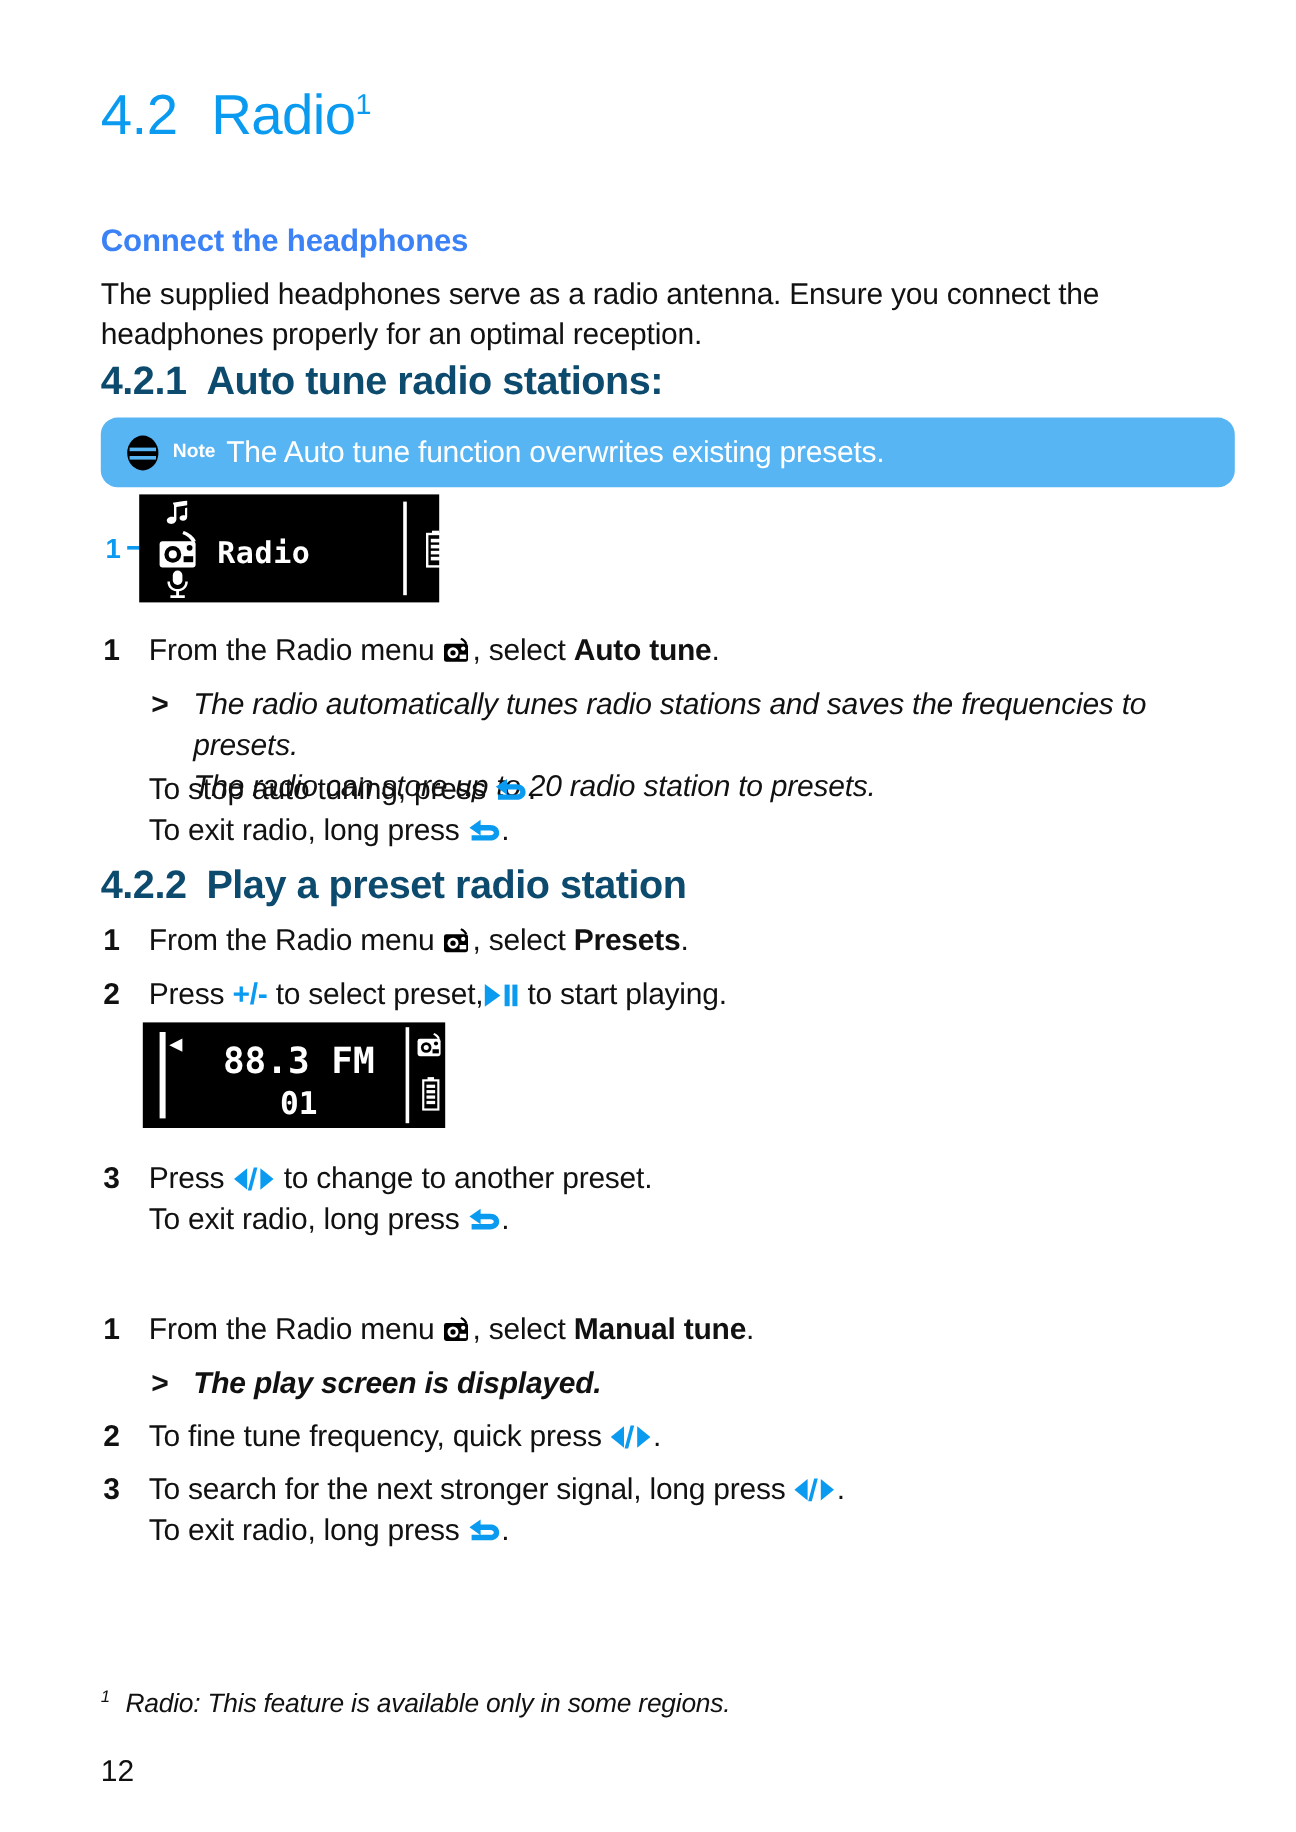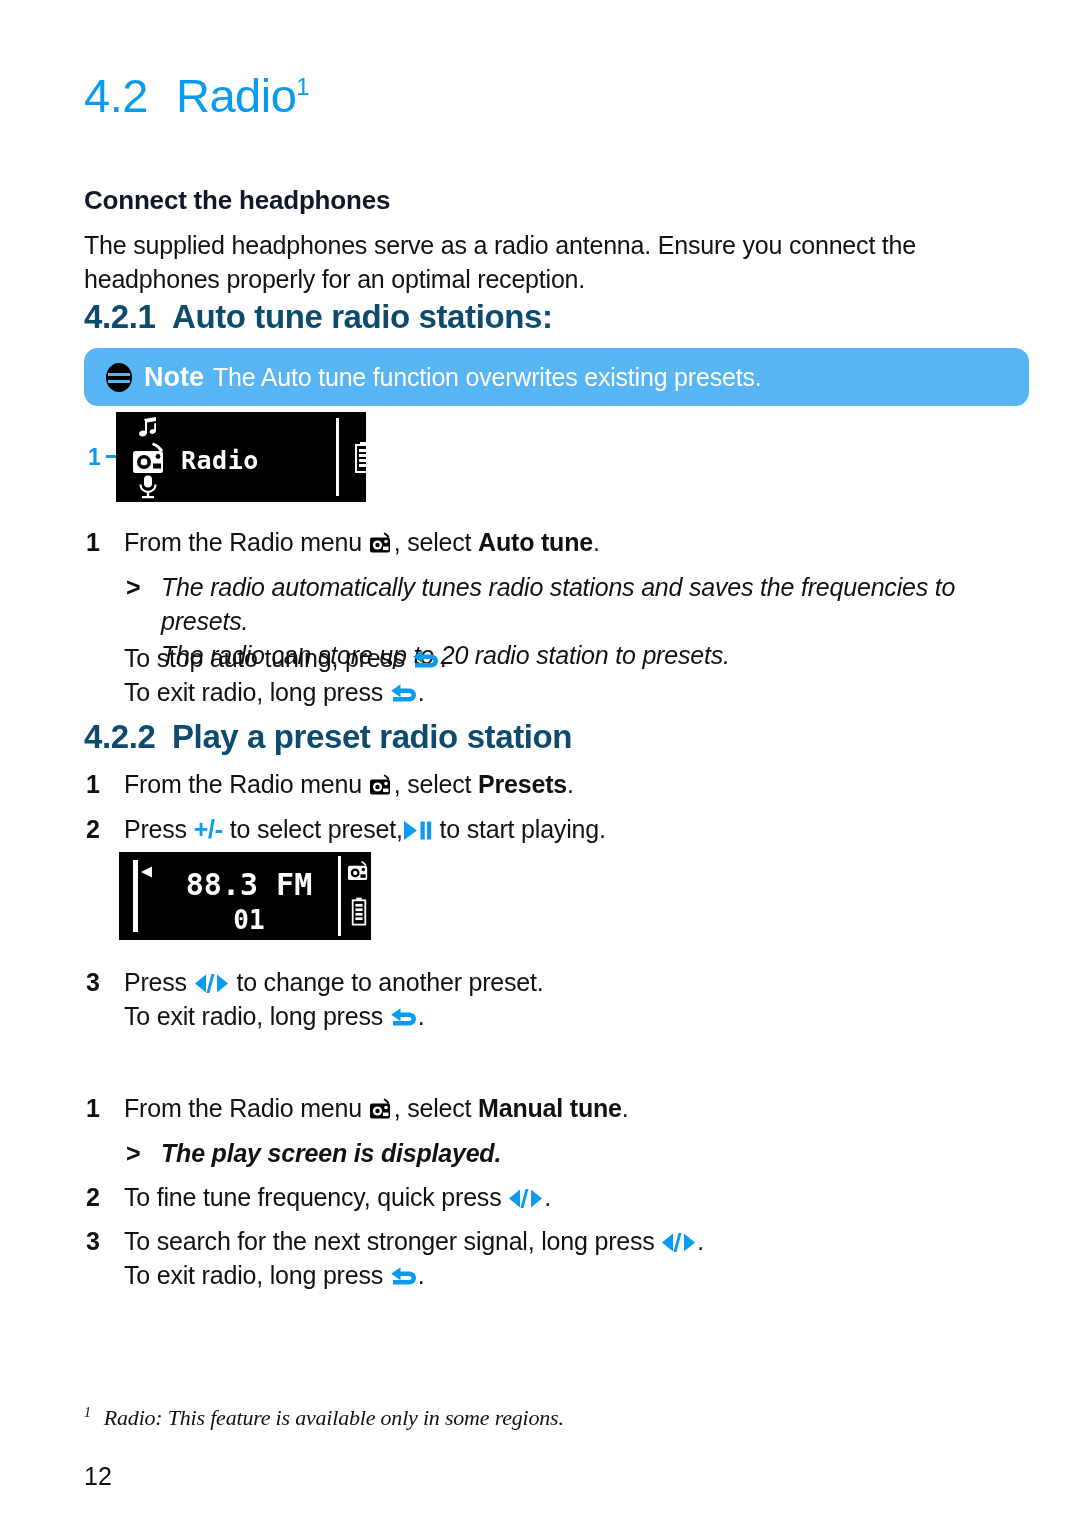--- a/index.html
+++ b/index.html
@@ -42,21 +42,21 @@
   .para {
     position: absolute;
     font-size: 25px;
     line-height: 34px;
     color: #111;
     letter-spacing: -0.2px;
   }
 
   .h3blue {
     position: absolute;
-    color: #0f172a;
+    color: #3b82f6;
     font-size: 26px;
     font-weight: bold;
     letter-spacing: -0.2px;
     white-space: nowrap;
   }
 
   .h2blue {
     position: absolute;
     color: #0c4a6e;
     font-size: 33px;
@@ -93,21 +93,21 @@
     position: absolute;
     left: 2px;
     width: 22px;
     height: 3px;
     background: #58B5F3;
   }
   .note-icon::before { top: 10px; }
   .note-icon::after  { top: 17px; }
   .note-word {
     color: #fff;
-    font-size: 27px;
+    font-size: 16px;
     font-weight: bold;
     margin-right: 9px;
   }
   .note-text {
     color: #fff;
     font-size: 25px;
     font-weight: 400;
     letter-spacing: -0.2px;
   }
 
@@ -176,21 +176,20 @@
   
   .footnote {
     position: absolute;
     left: 68px;
     top: 1405px;
     font-size: 22px;
     font-style: italic;
     letter-spacing: -0.2px;
     color: #111;
     white-space: nowrap;
-    font-family: Liberation Serif, serif;
   }
   .footnote sup { font-size: 14px; font-style: italic; margin-right: 13px; }
 
   .pageno {
     position: absolute;
     left: 68px;
     top: 1462px;
     font-size: 25px;
     font-weight: 500;
     color: #111;

